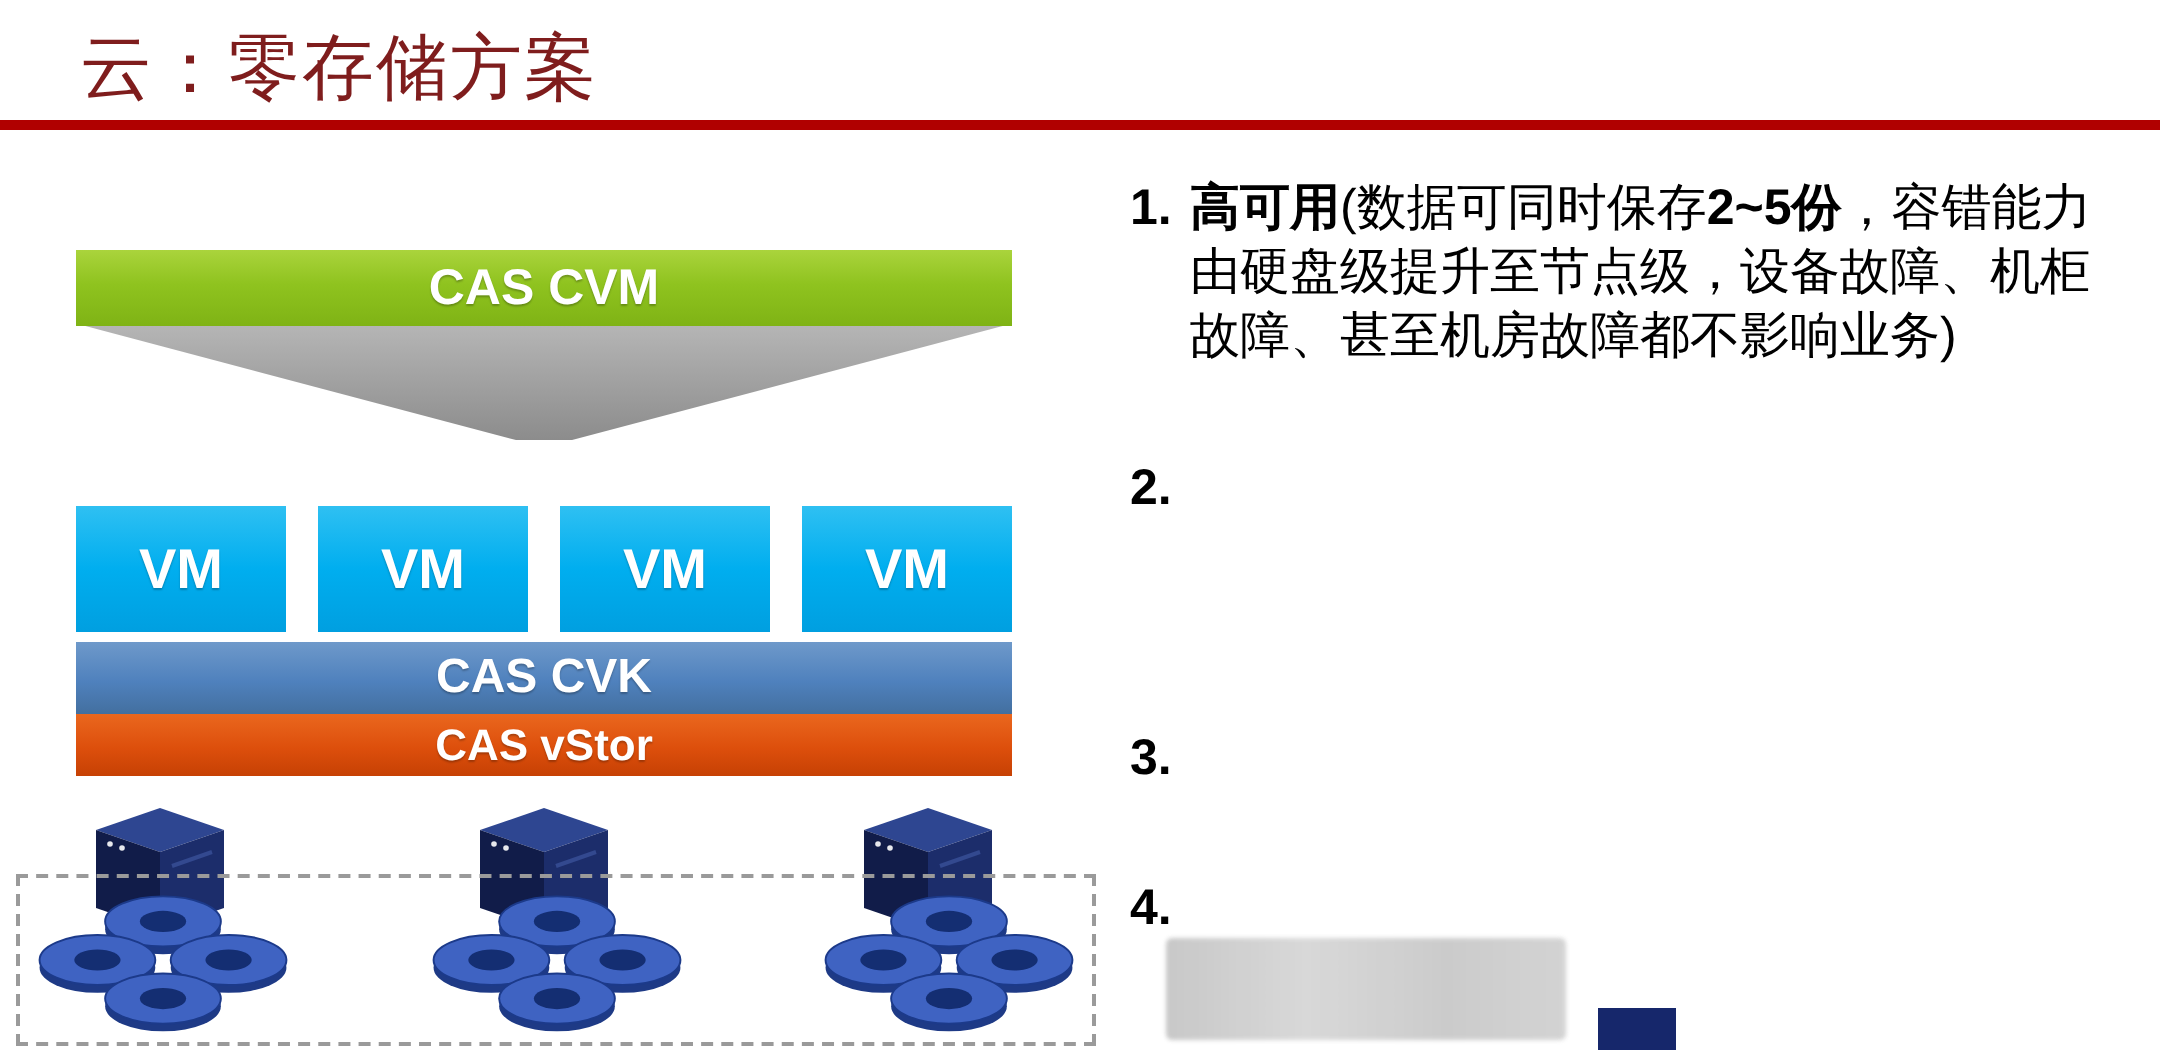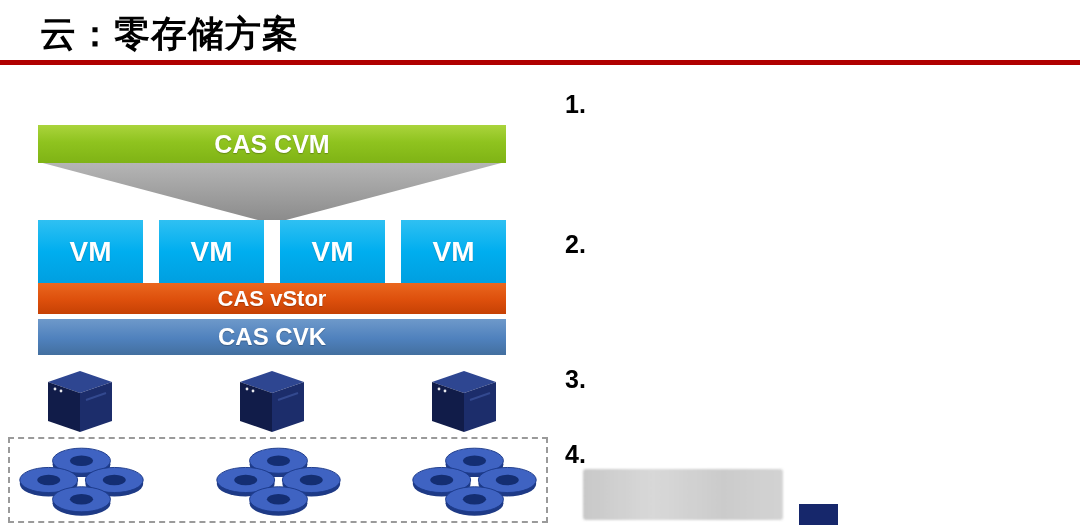--- a/index.html
+++ b/index.html
@@ -5,39 +5,39 @@
   * { margin:0; padding:0; box-sizing:border-box; }
   html,body { width:1080px; height:525px; }
   body {
     position:relative; background:#ffffff; overflow:hidden;
     font-family:"Liberation Sans","DejaVu Sans",sans-serif;
   }
 
   
   .slide-title {
     position:absolute; left:40px; top:10px;
-    font-size:36px; font-weight:bold; color:#000000; letter-spacing:1px;
+    font-size:36px; font-weight:normal; color:#7f1d1d; letter-spacing:1px;
   }
   .title-rule {
     position:absolute; left:0; top:60px; width:1080px; height:5px;
     background:#b00000;
   }
 
   
   .diagram { position:absolute; left:38px; top:125px; width:468px; }
   .bar {
     width:100%; display:flex; align-items:center; justify-content:center;
     color:#ffffff; font-weight:bold; text-shadow:0 1px 1px rgba(0,0,0,.25);
   }
   .bar-cvm { height:38px; font-size:25px;
     background:linear-gradient(180deg,#aad43c 0%,#8fc31f 45%,#7fb315 100%);align-items:center; }
   .funnel { height:57px;
     background:linear-gradient(180deg,#b5b5b5,#8c8c8c);
     clip-path:polygon(1% 0, 99% 0, 53% 100%, 47% 100%); }
-  .vm-row { display:flex; gap:16px; height:63px; }
+  .vm-row { display:flex; gap:16px; height:63px;margin-top:33px; }
   .vm-box {
     flex:1; display:flex; align-items:center; justify-content:center;
     color:#fff; font-size:28px; font-weight:bold;
     text-shadow:0 1px 1px rgba(0,0,0,.25);
     background:linear-gradient(180deg,#2fc0f2 0%,#00aeef 50%,#009fe0 100%);
   }
   .bar-cvk { height:36px; margin-top:5px; font-size:24px;
     background:linear-gradient(180deg,#6e99ca 0%,#4f81bd 55%,#436f9f 100%); }
   .bar-vstor { height:31px; font-size:22px;
     background:linear-gradient(180deg,#ea671e 0%,#dd4f0c 55%,#c64104 100%); }
@@ -94,25 +94,25 @@
     <div class="vm-box">
         <span>VM</span>
       </div>
     <div class="vm-box">
         <span>VM</span>
       </div>
     <div class="vm-box">
         <span>VM</span>
       </div>
   </div>
+  <div class="bar bar-cvk">
+    <span>CAS CVK</span>
+  </div>
   <div class="bar bar-vstor">
     <span>CAS vStor</span>
-  </div>
-  <div class="bar bar-cvk">
-    <span>CAS CVK</span>
   </div>
 
   <div class="server-row">
     <svg width="80" height="66" viewBox="0 0 80 66">
       <polygon points="8,14 40,3 72,14 40,25" fill="#2e4691"></polygon>
       <polygon points="8,14 40,25 40,64 8,53" fill="#111c49"></polygon>
       <polygon points="40,25 72,14 72,53 40,64" fill="#1c2d6b"></polygon>
       <circle cx="15" cy="21" r="1.4" fill="#ffffff" opacity=".9"></circle>
       <circle cx="21" cy="23" r="1.4" fill="#ffffff" opacity=".9"></circle>
       <line x1="46" y1="32" x2="66" y2="25" stroke="#33498f" stroke-width="2"></line>
@@ -182,20 +182,21 @@
         <ellipse cx="104" cy="40" rx="12" ry="5.5" fill="#142e72"></ellipse>
       <ellipse cx="70" cy="64" rx="30" ry="13" fill="#1e3a86"></ellipse>
         <ellipse cx="70" cy="60" rx="30" ry="13" fill="#3f63c2" stroke="#1c3a8a"></ellipse>
         <ellipse cx="70" cy="60" rx="12" ry="5.5" fill="#142e72"></ellipse>
     </g>
   </svg>
 </div>
 
 <div class="feature f1">
   <span class="f-num">1.</span>
+  <span class="f-body"><b>高可用</b><span>(数据可同时保存</span><b>2~5份</b><span>，容错能力由硬盘级提升至节点级，设备故障、机柜故障、甚至机房故障都不影响业务)</span></span>
 </div>
 <div class="feature f2">
   <span class="f-num">2.</span>
 </div>
 <div class="feature f3">
   <span class="f-num">3.</span>
 </div>
 <div class="feature f4">
   <span class="f-num">4.</span>
 </div>

